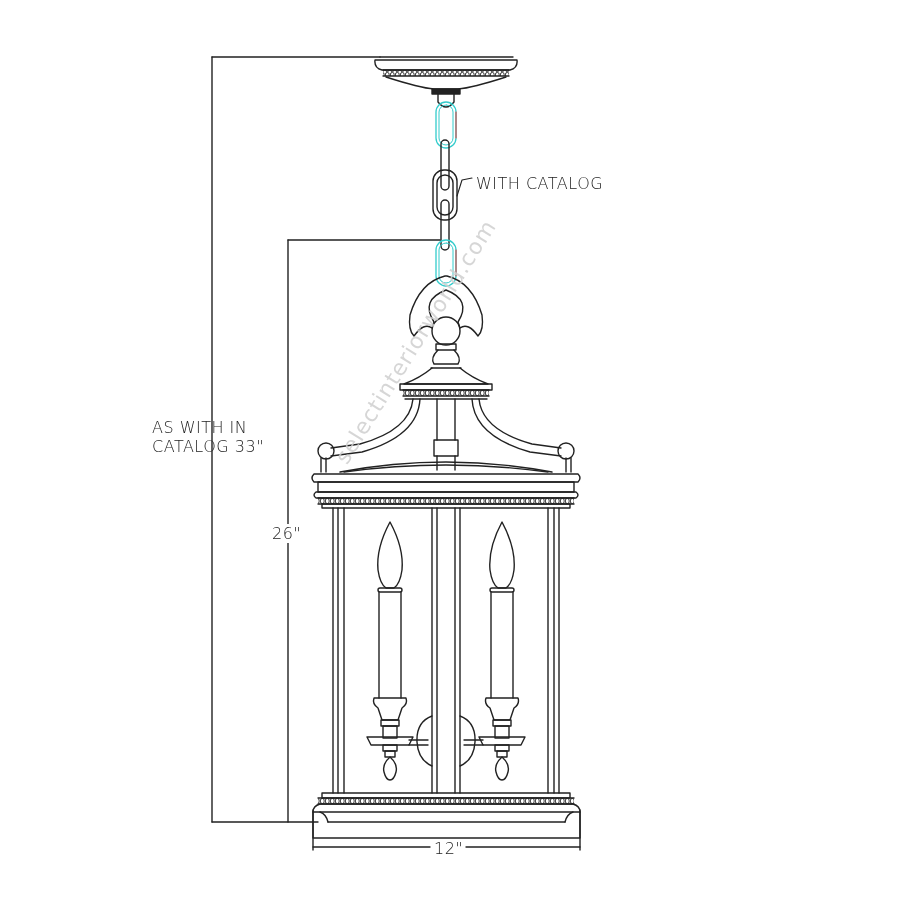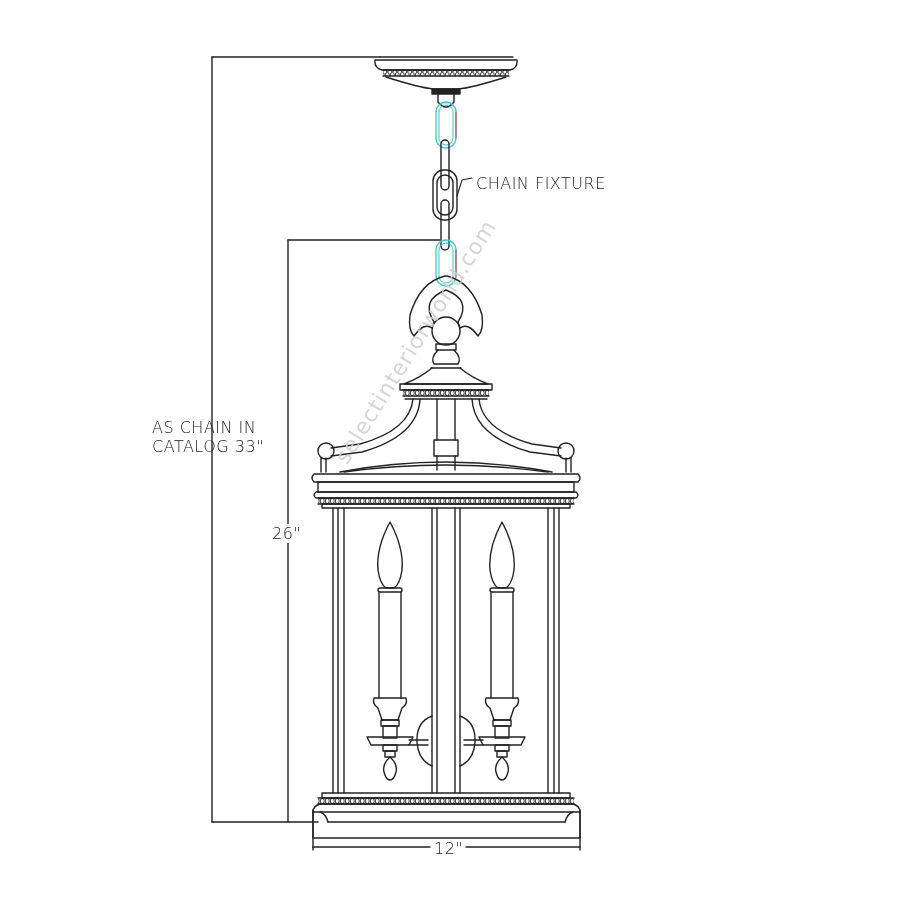--- a/index.html
+++ b/index.html
@@ -167,25 +167,25 @@
       <path d="M320 804 Q313 806 313 812 L313 838 L580 838 L580 812 Q580 806 573 804 Z"></path>
       <line x1="313" y1="812" x2="580" y2="812"></line>
       <path d="M320 812 Q326 814 328 822"></path>
       <path d="M573 812 Q567 814 565 822"></path>
       <line x1="328" y1="822" x2="565" y2="822"></line>
     </g>
   </g>
 </svg>
 
 <div class="lbl lbl-catalog">
-  <span>AS CHAIN IN</span>
+  <span>AS WITH IN</span>
   <span>CATALOG 33"</span>
 </div>
 
 <div class="lbl lbl-26">26"</div>
 
 <div class="lbl lbl-12">12"</div>
 
 <div class="lbl lbl-chain">
-  <span>CHAIN FIXTURE</span>
+  <span>WITH CATALOG</span>
 </div>
 
 <div class="watermark">selectinteriorworld.com</div>
 
 </body></html>

